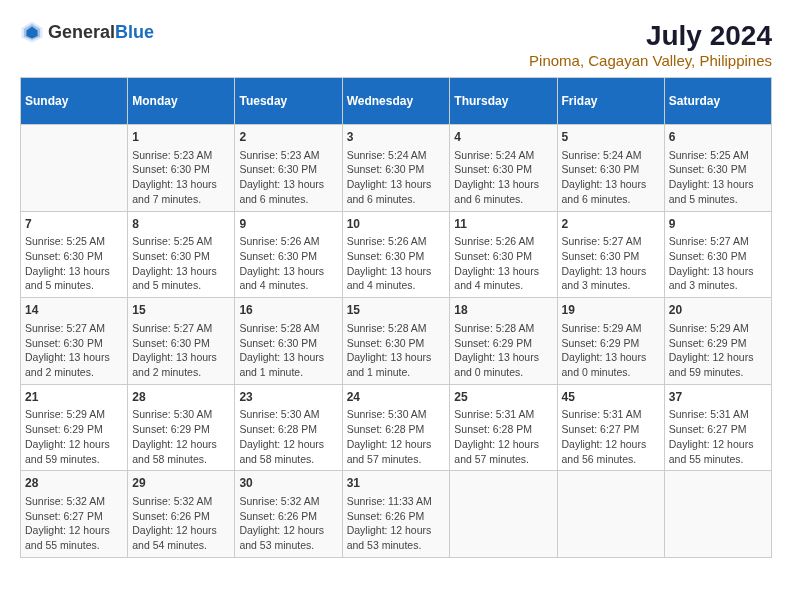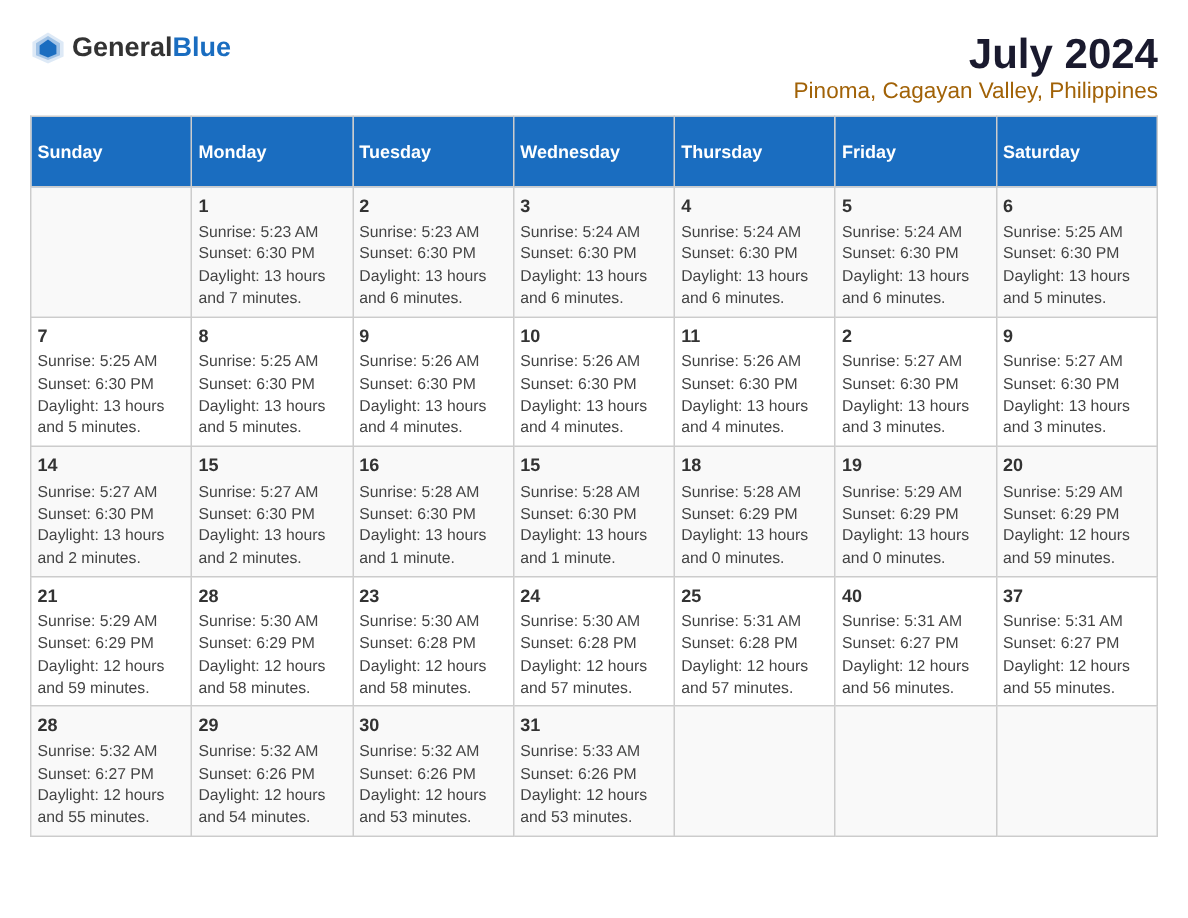--- a/index.html
+++ b/index.html
@@ -296,21 +296,21 @@
           <div class="day-info">and 57 minutes.</div>
         </td>
         <td>
           <span class="day-num">25</span>
           <div class="day-info">Sunrise: 5:31 AM</div>
           <div class="day-info">Sunset: 6:28 PM</div>
           <div class="day-info">Daylight: 12 hours</div>
           <div class="day-info">and 57 minutes.</div>
         </td>
         <td>
-          <span class="day-num">40</span>
+          <span class="day-num">45</span>
           <div class="day-info">Sunrise: 5:31 AM</div>
           <div class="day-info">Sunset: 6:27 PM</div>
           <div class="day-info">Daylight: 12 hours</div>
           <div class="day-info">and 56 minutes.</div>
         </td>
         <td>
           <span class="day-num">37</span>
           <div class="day-info">Sunrise: 5:31 AM</div>
           <div class="day-info">Sunset: 6:27 PM</div>
           <div class="day-info">Daylight: 12 hours</div>
@@ -334,21 +334,21 @@
         </td>
         <td>
           <span class="day-num">30</span>
           <div class="day-info">Sunrise: 5:32 AM</div>
           <div class="day-info">Sunset: 6:26 PM</div>
           <div class="day-info">Daylight: 12 hours</div>
           <div class="day-info">and 53 minutes.</div>
         </td>
         <td>
           <span class="day-num">31</span>
-          <div class="day-info">Sunrise: 5:33 AM</div>
+          <div class="day-info">Sunrise: 11:33 AM</div>
           <div class="day-info">Sunset: 6:26 PM</div>
           <div class="day-info">Daylight: 12 hours</div>
           <div class="day-info">and 53 minutes.</div>
         </td>
         <td></td>
         <td></td>
         <td></td>
       </tr>
     </tbody>
 </table>

